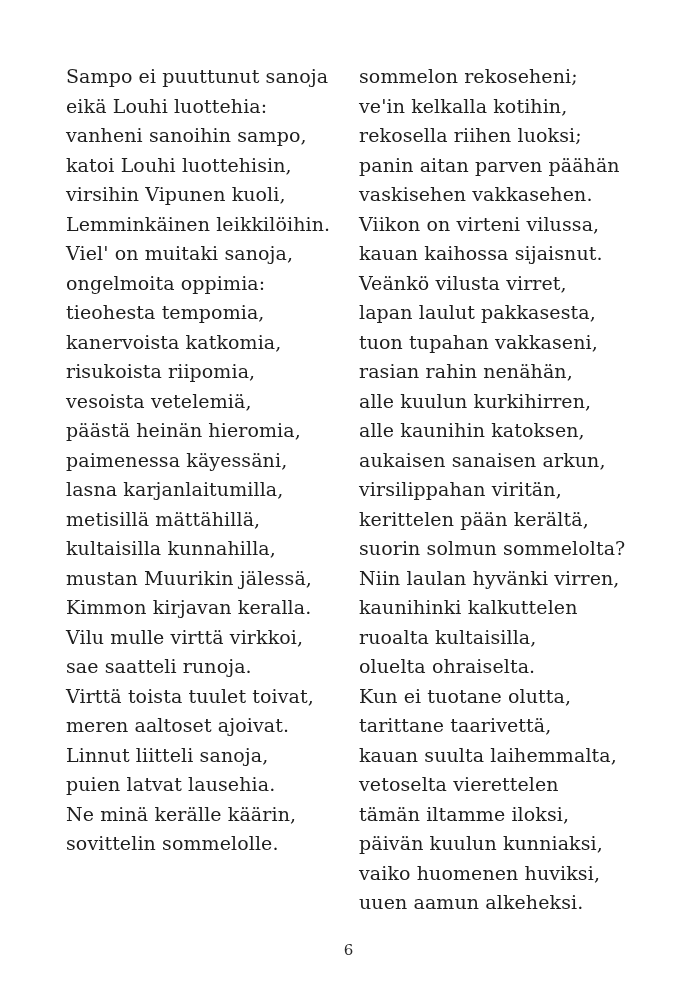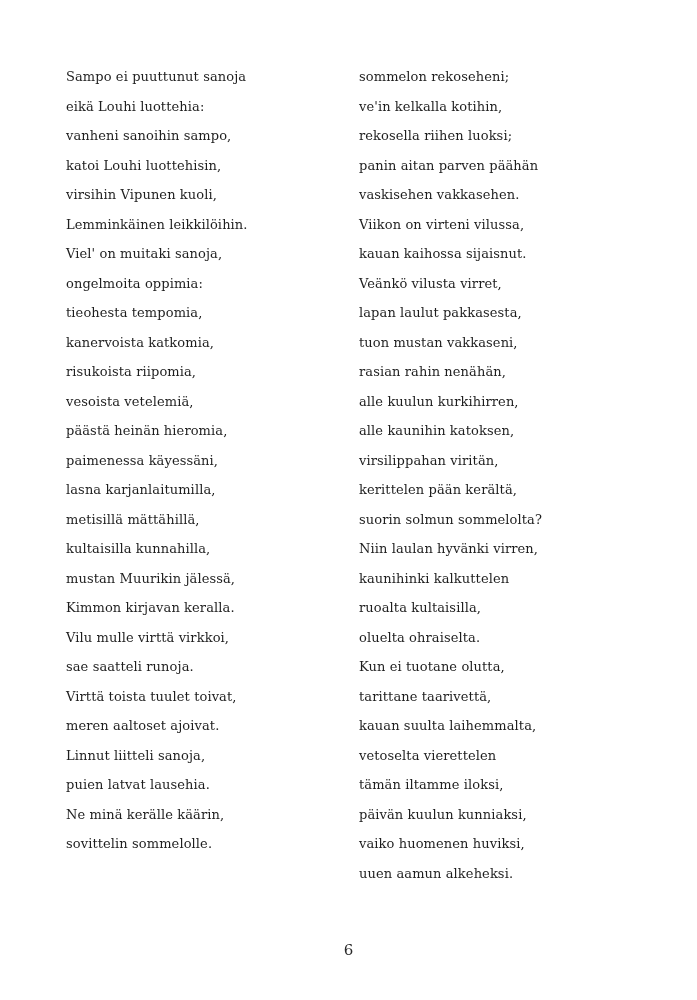--- a/index.html
+++ b/index.html
@@ -21,21 +21,21 @@
     background: #ffffff;
   }
   .column {
     position: absolute;
     top: 62px;
     white-space: nowrap;
   }
   .column-left { left: 66px; }
   .column-right { left: 359px; }
   .line {
-    font-size: 13px;
+    font-size: 19px;
     line-height: 29.5px;
     height: 29.5px;
     letter-spacing: 0.1px;
   }
   .page-number {
     position: absolute;
     top: 941px;
     left: 0;
     width: 697px;
     text-align: center;
@@ -79,24 +79,25 @@
   <div class="column column-right">
       <div class="line">sommelon rekoseheni;</div>
       <div class="line">ve'in kelkalla kotihin,</div>
       <div class="line">rekosella riihen luoksi;</div>
       <div class="line">panin aitan parven päähän</div>
       <div class="line">vaskisehen vakkasehen.</div>
       <div class="line">Viikon on virteni vilussa,</div>
       <div class="line">kauan kaihossa sijaisnut.</div>
       <div class="line">Veänkö vilusta virret,</div>
       <div class="line">lapan laulut pakkasesta,</div>
-      <div class="line">tuon mustan vakkaseni,</div>
+      <div class="line">tuon tupahan vakkaseni,</div>
       <div class="line">rasian rahin nenähän,</div>
       <div class="line">alle kuulun kurkihirren,</div>
       <div class="line">alle kaunihin katoksen,</div>
+      <div class="line">aukaisen sanaisen arkun,</div>
       <div class="line">virsilippahan viritän,</div>
       <div class="line">kerittelen pään kerältä,</div>
       <div class="line">suorin solmun sommelolta?</div>
       <div class="line">Niin laulan hyvänki virren,</div>
       <div class="line">kaunihinki kalkuttelen</div>
       <div class="line">ruoalta kultaisilla,</div>
       <div class="line">oluelta ohraiselta.</div>
       <div class="line">Kun ei tuotane olutta,</div>
       <div class="line">tarittane taarivettä,</div>
       <div class="line">kauan suulta laihemmalta,</div>

